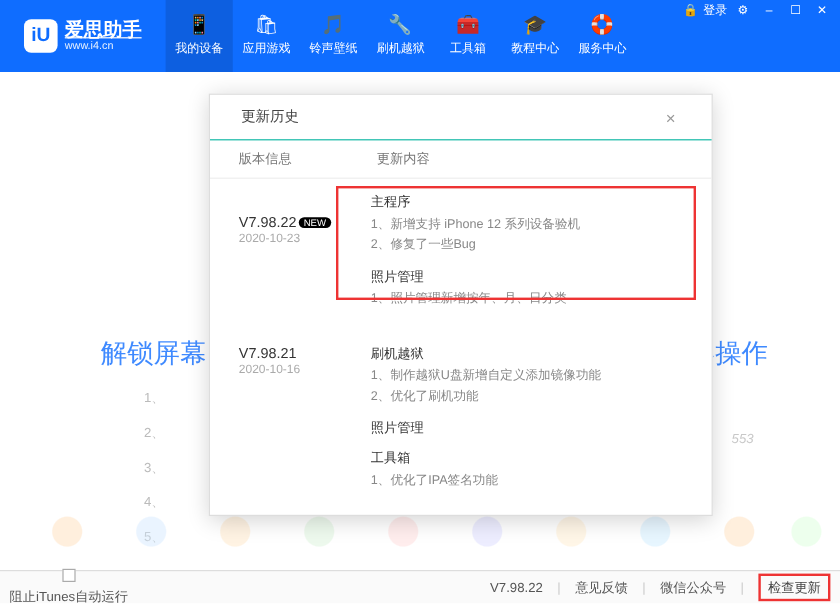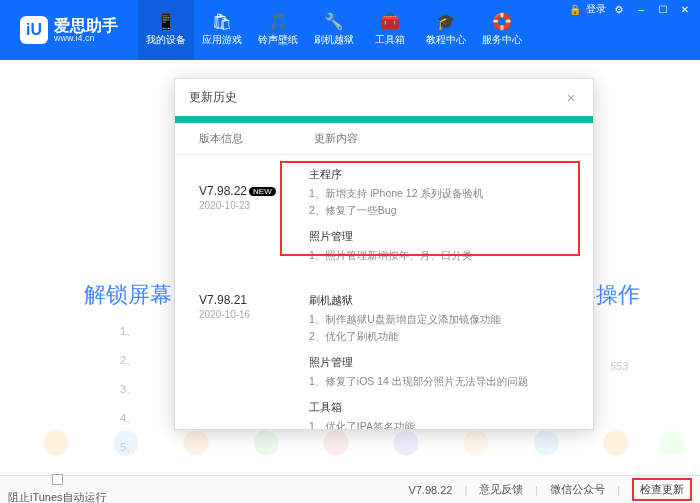--- a/index.html
+++ b/index.html
@@ -3,21 +3,21 @@
 <meta charset="utf-8">
 <style>
   * { margin: 0; padding: 0; box-sizing: border-box; font-family: "Microsoft YaHei", Arial, sans-serif; }
   body { width: 700px; height: 503px; overflow: hidden; background: #fff; position: relative; }
 
   
   .header { background: #0f6dff; height: 60px; display: flex; align-items: center; padding: 0 10px; position: relative; }
   .logo-wrap { display: flex; align-items: center; gap: 6px; color: #fff; }
   .logo-icon { width: 28px; height: 28px; background: #fff; color: #0f6dff; border-radius: 6px; display: flex; align-items: center; justify-content: center; font-weight: bold; font-size: 16px; margin-left: 10px; }
   .logo-text { display: flex; flex-direction: column; line-height: 1; }
-  .logo-title { font-size: 16px; font-weight: bold; }
+  .logo-title { font-size: 16px; font-weight: bold; text-decoration: underline; }
   .logo-sub { font-size: 9px; opacity: .9; }
   .nav-items { display: flex; margin-left: 20px; height: 100%; }
   .nav-item { width: 56px; display: flex; flex-direction: column; align-items: center; justify-content: center; color: #fff; font-size: 10px; gap: 3px; cursor: pointer; }
   .nav-item.active { background: rgba(0,0,0,.12); }
   .nav-item .nav-icon { font-size: 16px; line-height: 1; }
   .titlebar { position: absolute; right: 6px; top: 2px; display: flex; align-items: center; gap: 4px; color: #fff; font-size: 10px; }
   .titlebar .tbtn { width: 18px; text-align: center; cursor: pointer; }
 
   
   .bg-panel { position: absolute; left: 84px; top: 280px; color: #0f6dff; font-size: 22px; }
@@ -34,21 +34,21 @@
       radial-gradient(circle at 68% 50%, #ffe8c0 0 12px, transparent 13px),
       radial-gradient(circle at 78% 50%, #c0e8ff 0 12px, transparent 13px),
       radial-gradient(circle at 88% 50%, #ffd4a3 0 12px, transparent 13px),
       radial-gradient(circle at 96% 50%, #d0ffd0 0 12px, transparent 13px);
       opacity: .45;
   }
 
   
   .overlay { position: absolute; top: 60px; left: 0; right: 0; bottom: 28px; background: rgba(255,255,255,.2); }
   .modal { position: absolute; left: 174px; top: 78px; width: 420px; height: 352px; background: #fff; border: 1px solid #ddd; box-shadow: 0 3px 18px rgba(0,0,0,.18); display: flex; flex-direction: column; }
-  .modal-title { padding: 10px 14px; font-size: 12px; color: #444; border-bottom: 7px solid #14b8a6; display: flex; justify-content: space-between; align-items: center; }
+  .modal-title { padding: 10px 26px; font-size: 12px; color: #444; border-bottom: 1px solid #14b8a6; display: flex; justify-content: space-between; align-items: center; }
   .modal-close { color: #999; font-size: 14px; cursor: pointer; padding: 0 4px; }
   .modal-head-row { display: flex; padding: 8px 24px; font-size: 11px; color: #777; border-bottom: 1px solid #eee; gap: 20px; }
   .mh-col1 { width: 95px; }
   .modal-body { flex: 1; overflow: hidden; padding: 0; position: relative; }
   .entry { display: flex; padding: 12px 24px 8px; font-size: 11px; }
   .entry .col-ver { width: 95px; color: #666; }
   .entry .ver { color: #333; font-size: 12px; }
   .new-badge { display: inline-block; background: #000000; color: #fff; font-size: 8px; padding: 0 4px; border-radius: 6px; margin-left: 2px; vertical-align: 1px; margin-top: 20px; }
   .entry .date { font-size: 10px; color: #aaa; margin-top: 2px; }
   .entry .col-notes { flex: 1; color: #777; }
@@ -164,21 +164,20 @@
           <div class="date">2020-10-16</div>
         </div>
         <div class="col-notes">
           <div class="notes-block">
             <div class="nb-title">刷机越狱</div>
             <div class="nb-line">1、制作越狱U盘新增自定义添加镜像功能</div>
             <div class="nb-line">2、优化了刷机功能</div>
           </div>
           <div class="notes-block">
             <div class="nb-title">照片管理</div>
-            <div class="nb-line">1、修复了iOS 14 出现部分照片无法导出的问题</div>
           </div>
           <div class="notes-block">
             <div class="nb-title">工具箱</div>
             <div class="nb-line">1、优化了IPA签名功能</div>
           </div>
         </div>
       </div>
     </div>
 </div>
 

